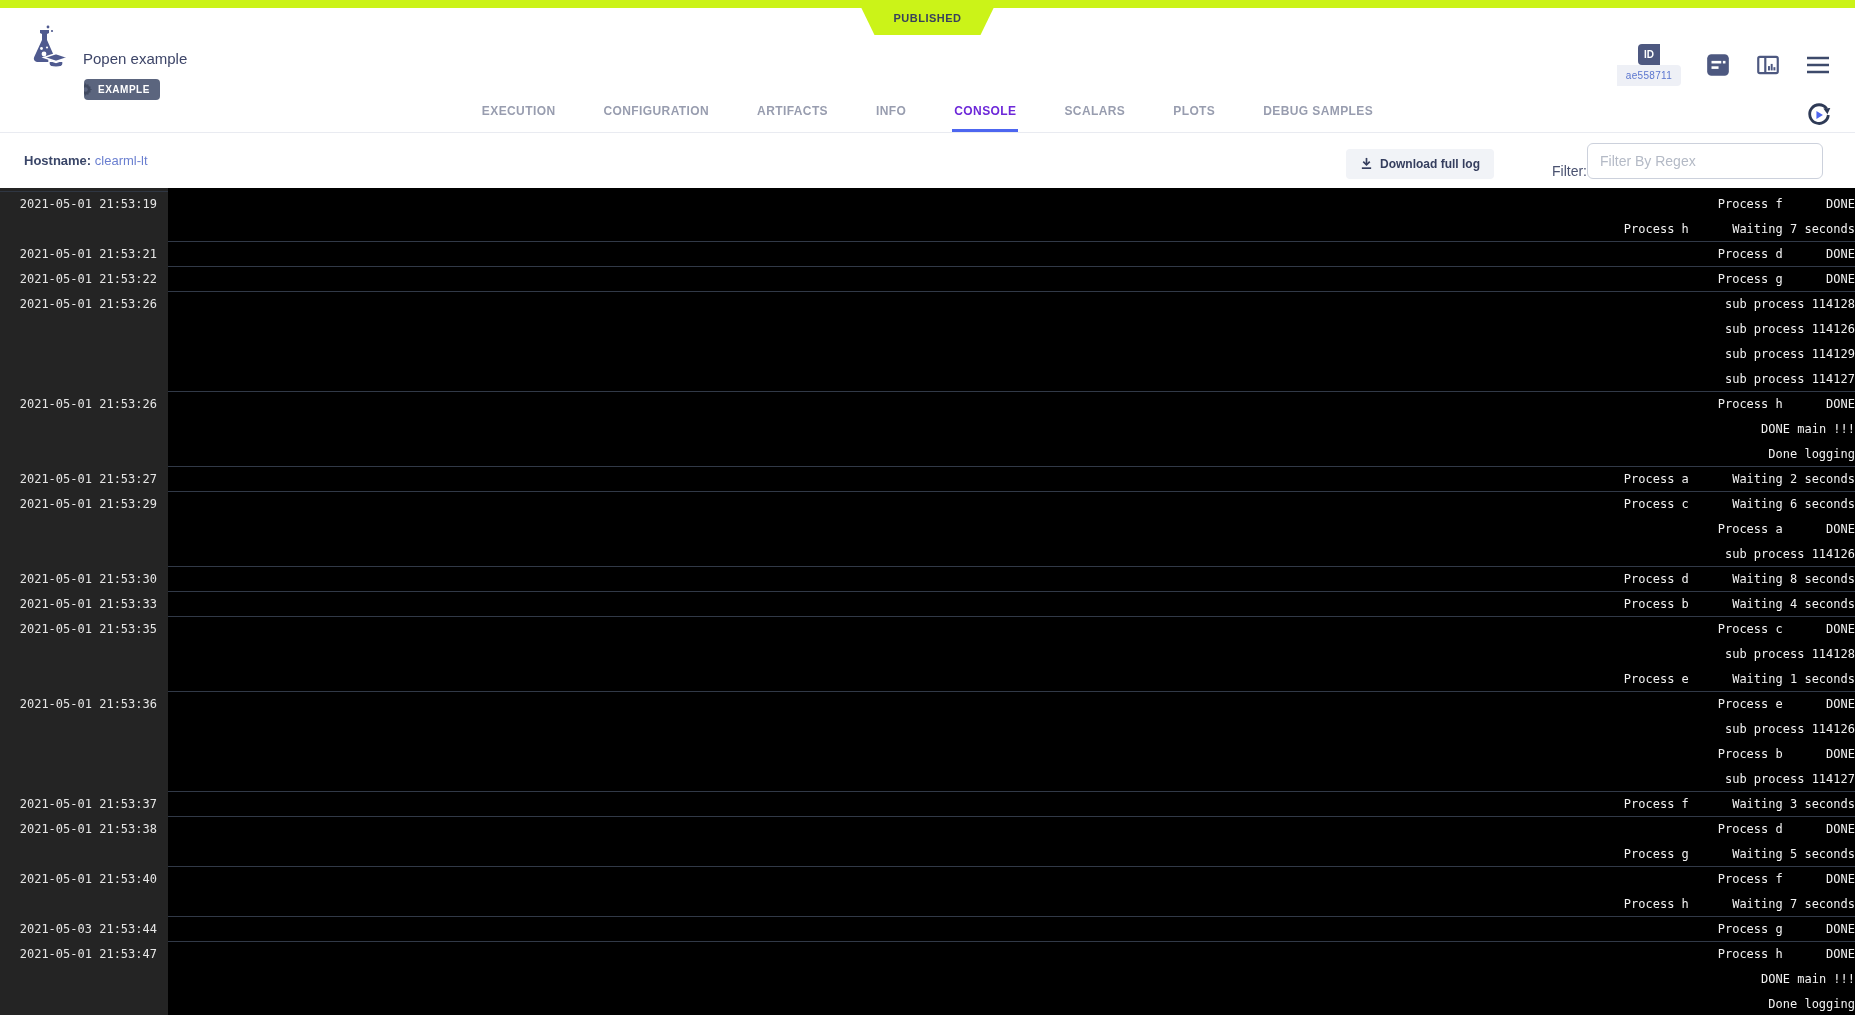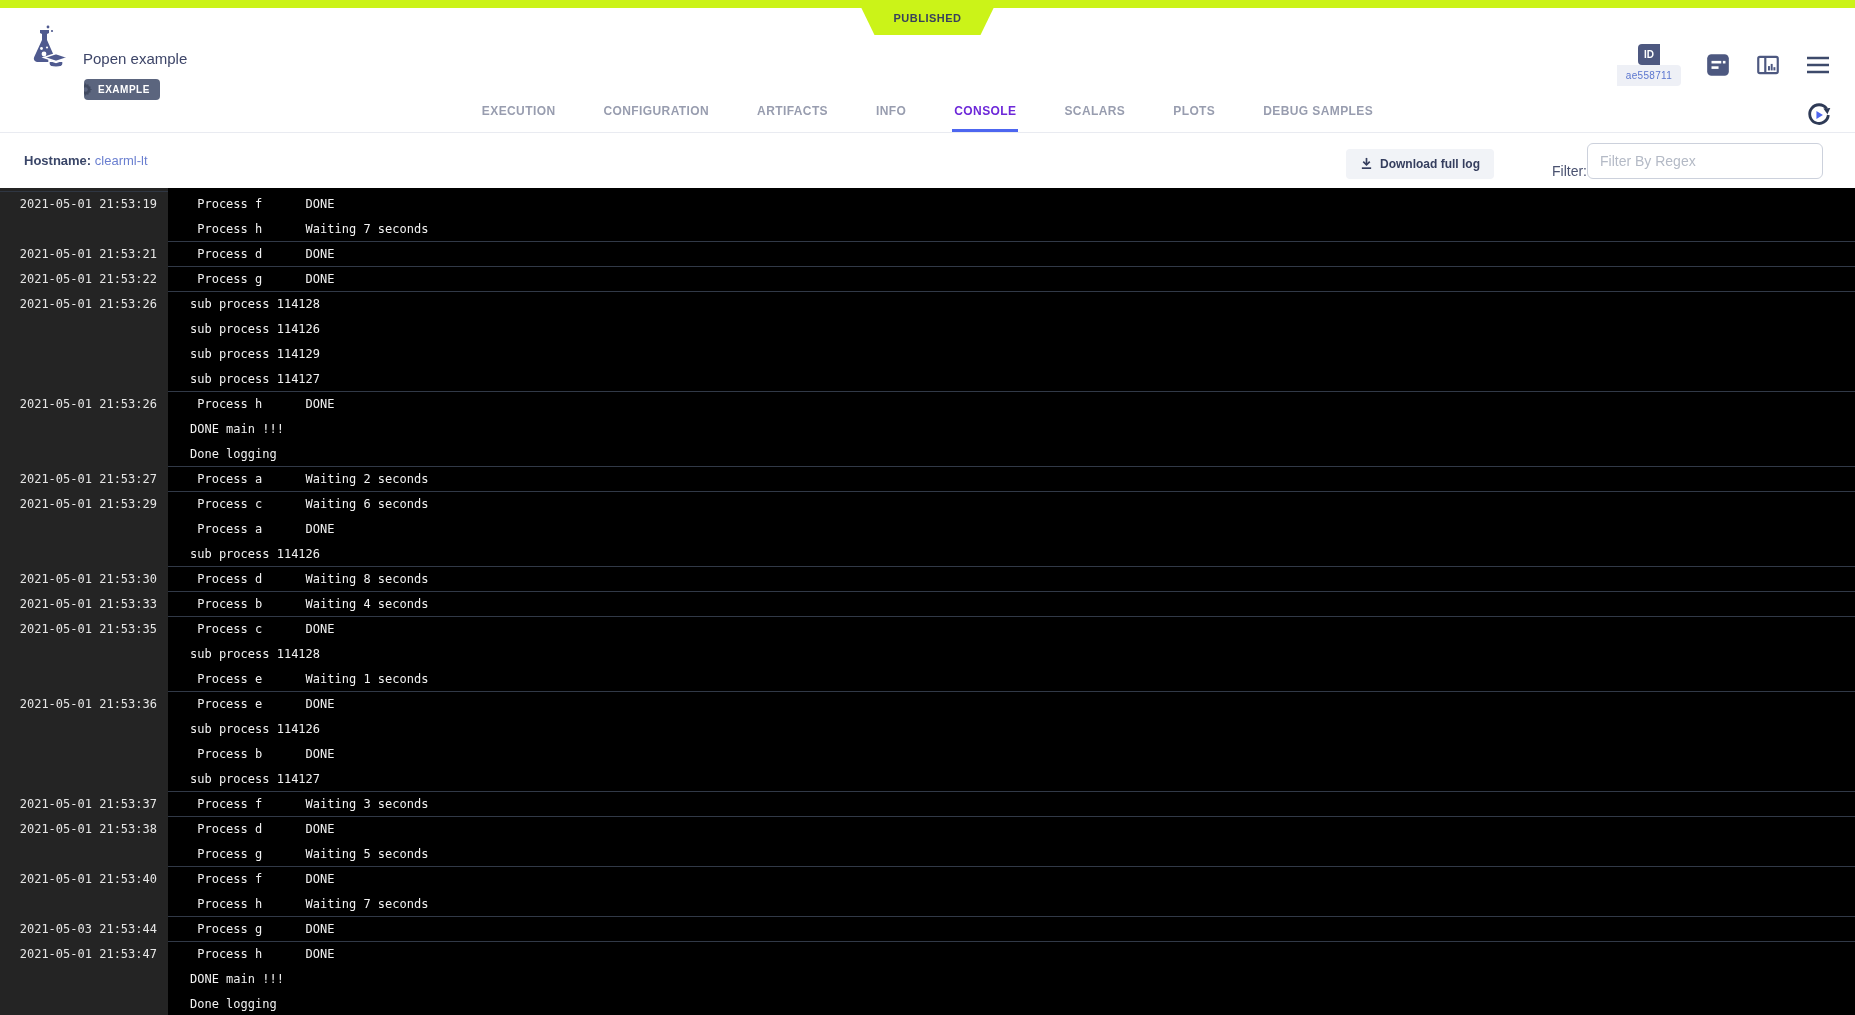--- a/index.html
+++ b/index.html
@@ -53,21 +53,21 @@
   .filter-input::placeholder { color:#b4bac6; }
 
   
   .console { height:827px; background:#000; overflow:hidden;
              font-family:"DejaVu Sans Mono", monospace; font-size:12px; }
   .log-sliver { width:168px; height:4px; background:#242424; box-shadow:inset 0 -1px 0 #2f3642; }
   .log-row { display:flex; box-shadow:inset 0 -1px 0 #313947; }
   .log-ts { width:168px; flex:0 0 168px; background:#242424; color:#e6e6e6; text-align:right;
             padding-right:11px; line-height:25px; white-space:pre; }
   .log-content { flex:1; padding-left:22px; }
-  .log-line { white-space:pre; line-height:25px; color:#f2f2f2; }
+  .log-line { white-space:pre; line-height:25px; color:#f2f2f2;text-align:right; }
 </style>
 </head>
 <body>
 
 <div class="top-bar"></div>
 <div class="ribbon">
   <span>PUBLISHED</span>
 </div>
 
 <div class="header">

